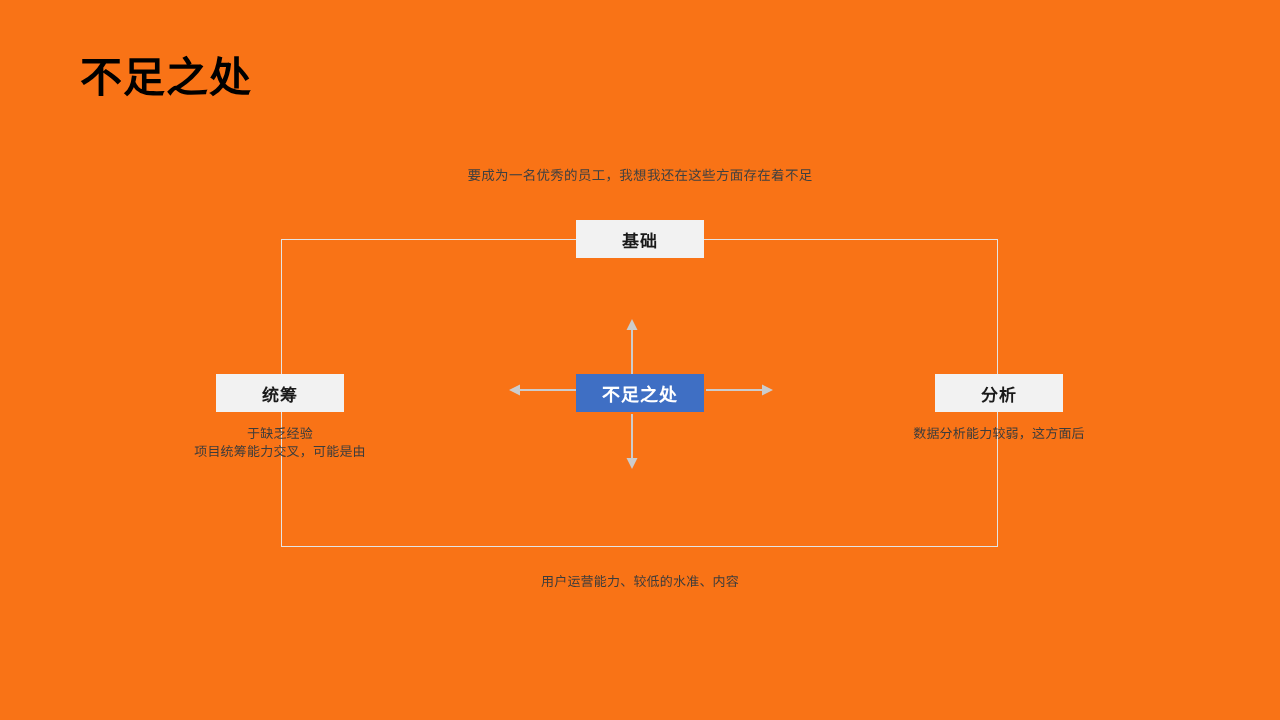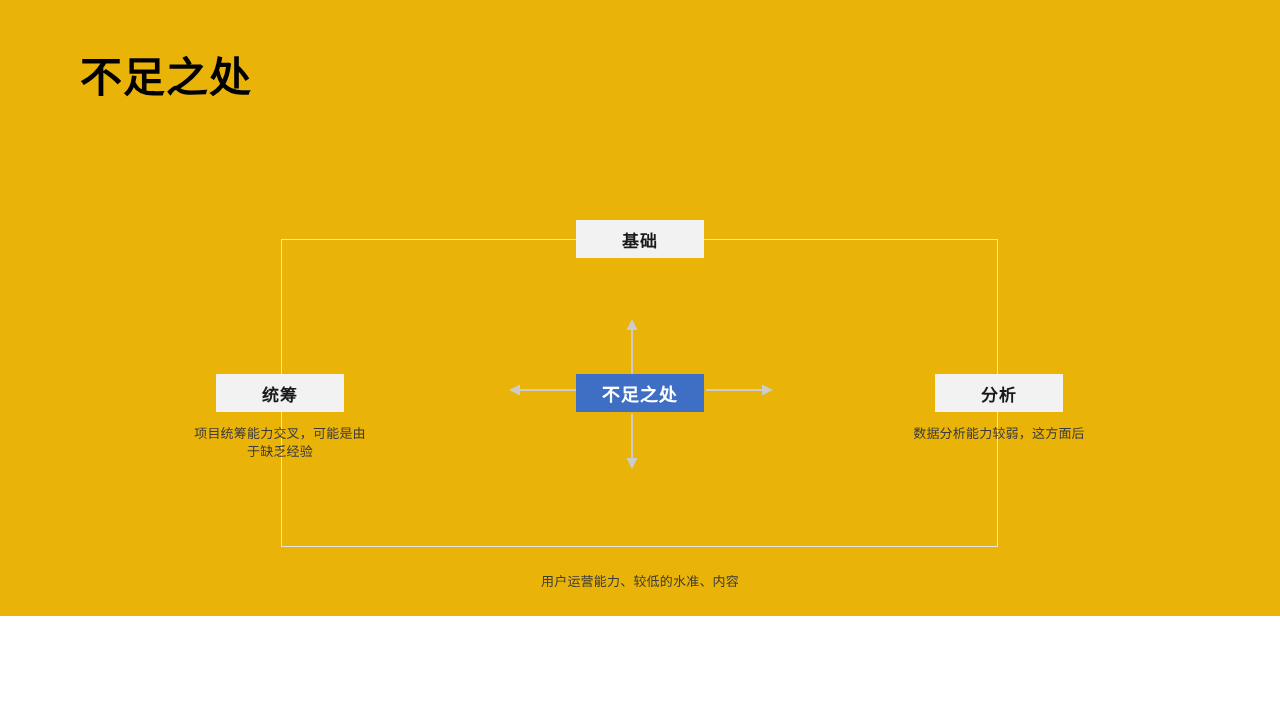--- a/index.html
+++ b/index.html
@@ -9,22 +9,22 @@
   body {
     width: 1280px;
     height: 720px;
     background: #ffffff;
     font-family: "Liberation Sans", "DejaVu Sans", sans-serif;
     overflow: hidden;
   }
   .slide {
     position: relative;
     width: 1280px;
-    height: 616px;
-    background: #eab308;
+    height: 720px;
+    background: #f97316;
   }
 
   
   .page-title {
     position: absolute;
     left: 80px;
     top: 54px;
     font-size: 42px;
     font-weight: bold;
     color: #000000;
@@ -119,20 +119,21 @@
   .desc-right  { left: 874px; top: 425px; width: 250px; }
   .desc .line { display: block; }
 </style>
 </head>
 <body>
 
 <div class="slide">
 
   <div class="page-title">不足之处</div>
 
+  <div class="subtitle">要成为一名优秀的员工，我想我还在这些方面存在着不足</div>
 
   <div class="frame"></div>
 
   <div class="arrow arrow-up">
     <svg width="12" height="58" viewBox="0 0 12 58" aria-hidden="true">
       <line x1="6" y1="56" x2="6" y2="10" stroke="#cccccc" stroke-width="2"></line>
       <polygon points="6,1 11.5,12 0.5,12" fill="#cccccc"></polygon>
     </svg>
   </div>
 
@@ -156,22 +157,22 @@
       <polygon points="69,6 58,0.5 58,11.5" fill="#cccccc"></polygon>
     </svg>
   </div>
 
   <div class="center-node">不足之处</div>
 
   <div class="label-box label-top">基础</div>
 
   <div class="label-box label-left">统筹</div>
   <div class="desc desc-left">
+    <span class="line">于缺乏经验</span>
     <span class="line">项目统筹能力交叉，可能是由</span>
-    <span class="line">于缺乏经验</span>
   </div>
 
   <div class="label-box label-right">分析</div>
   <div class="desc desc-right">
     <span class="line">数据分析能力较弱，这方面后</span>
   </div>
 
   <div class="desc desc-bottom">
     <span class="line">用户运营能力、较低的水准、内容</span>
   </div>

